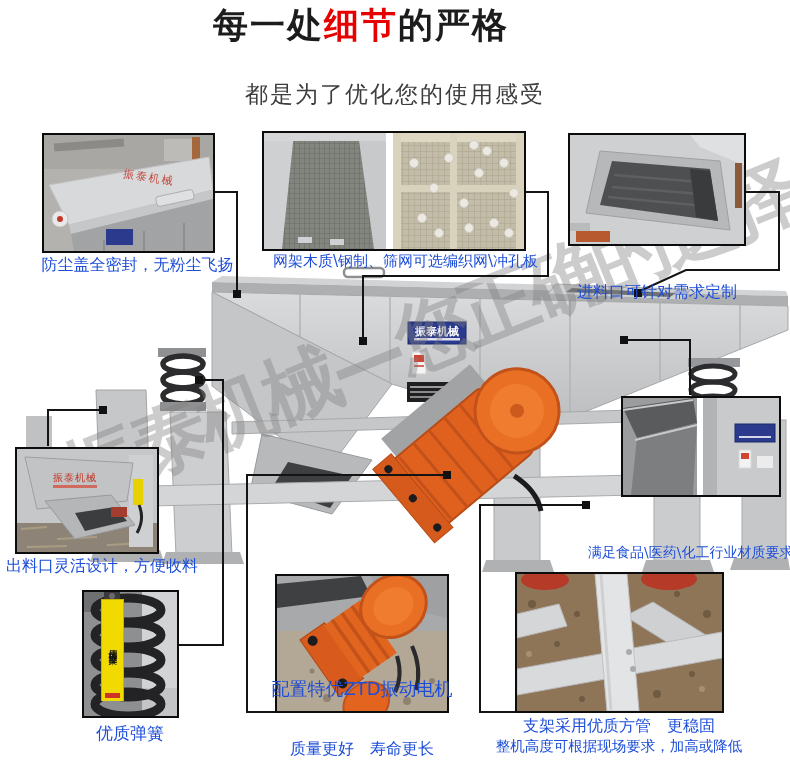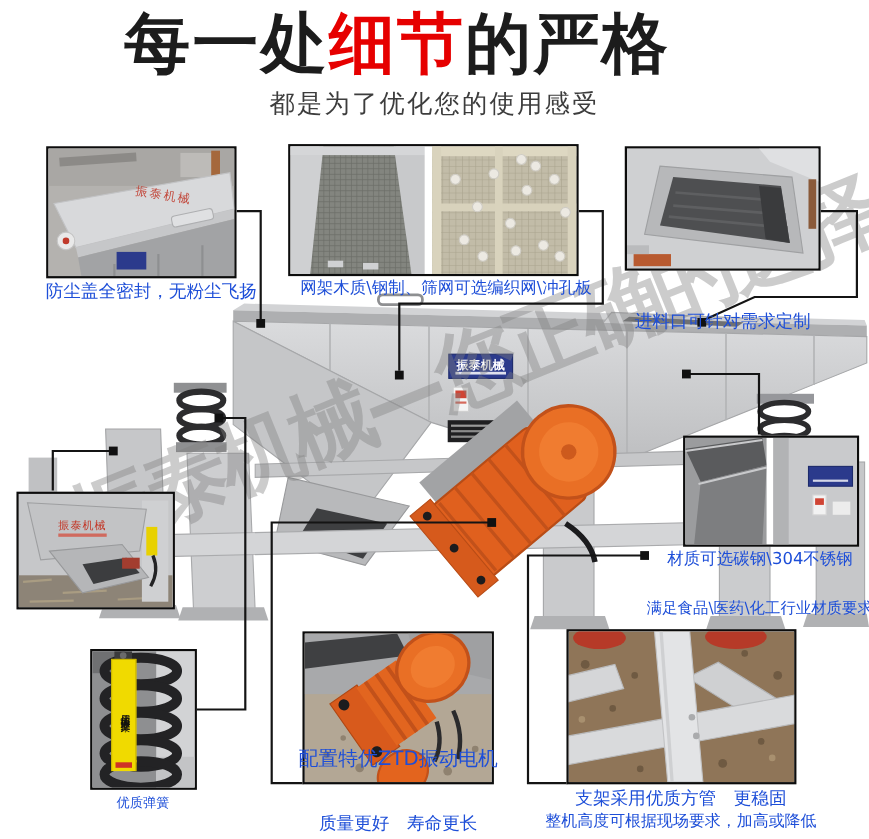--- a/index.html
+++ b/index.html
@@ -1,20 +1,20 @@
 <!DOCTYPE html>
 <html><head>
 <meta charset="utf-8">
 <style>
   html,body{margin:0;padding:0;background:#ffffff;}
   .page{position:relative;width:790px;height:763px;background:#fff;overflow:hidden;
         font-family:"DejaVu Sans","Liberation Sans",sans-serif;}
   .abs{position:absolute;}
   
-  .title{top:4px;left:0;width:722px;text-align:center;font-size:60px;font-weight:600;
+  .title{top:4px;left:0;width:722px;text-align:center;font-size:35px;font-weight:600;
          color:#1c1c1c;letter-spacing:2px;line-height:1.2;z-index:6;}
   .title .hl{color:#e60000;}
   .subtitle{top:79px;left:0;width:790px;text-align:center;font-size:23px;color:#3d3d3d;
             letter-spacing:2px;z-index:6;}
   
   .photo{position:absolute;border:2px solid #0c0c0c;background:#dcdcdc;box-sizing:border-box;z-index:4;}
   .photo svg{display:block;width:100%;height:100%;}
   .caption{position:absolute;text-align:center;color:#1d4ed8;z-index:6;white-space:nowrap;}
   
   .watermark{left:50px;top:433px;font-size:76px;font-weight:700;color:rgba(128,128,128,0.40);
@@ -237,38 +237,38 @@
       <rect x="116" y="30" width="10" height="26" fill="#e8d100"></rect>
       <path d="M122,56 q6,14 -2,28" stroke="#232325" stroke-width="3" fill="none"></path>
       <polygon points="8,8 116,14 110,52 20,60" fill="#c2c3c5" stroke="#9e9fa1"></polygon>
       <text x="58" y="32" font-size="10" fill="#c33525" text-anchor="middle" letter-spacing="1">振泰机械</text>
       <rect x="36" y="36" width="44" height="3" fill="#d06a5e"></rect>
       <polygon points="28,52 94,46 118,76 58,90" fill="#b5b6b8" stroke="#98999b"></polygon>
       <polygon points="58,64 98,58 110,72 68,82" fill="#3c3d3f"></polygon>
       <rect x="94" y="58" width="16" height="10" fill="#a33d2f"></rect>
     </svg>
   </div>
+  <div class="caption" style="left:4px;top:556px;width:196px;font-size:16px;">出料口灵活设计，方便收料</div>
 
   <div class="photo" style="left:621px;top:396px;width:160px;height:101px;">
     <svg viewBox="0 0 156 97">
       <rect width="74" height="97" fill="#9b9c9e"></rect>
       <polygon points="0,10 70,0 74,25 14,40" fill="#5a5b5d"></polygon>
       <polygon points="14,40 74,25 70,97 8,97" fill="#7d7e80"></polygon>
       <path d="M0,12 70,2 M12,42 74,27" stroke="#c8c9cb" stroke-width="2"></path>
       <rect x="74" y="0" width="6" height="97" fill="#ffffff"></rect>
       <rect x="80" y="0" width="76" height="97" fill="#c9cacc"></rect>
       <rect x="80" y="0" width="14" height="97" fill="#b2b3b5"></rect>
       <rect x="112" y="26" width="40" height="18" fill="#2b3a8c" stroke="#1d2a6b"></rect>
       <rect x="116" y="38" width="32" height="2" fill="rgba(255,255,255,0.8)"></rect>
       <rect x="116" y="52" width="12" height="18" fill="#f2f2f2" stroke="#d8d8d8"></rect>
       <rect x="118" y="55" width="8" height="6" fill="#d04434"></rect>
       <rect x="134" y="58" width="16" height="12" fill="#ececec"></rect>
     </svg>
   </div>
-  <div class="caption" style="left:592px;top:499px;width:198px;font-size:15px;">材质可选碳钢\304不锈钢</div>
   <div class="caption" style="left:588px;top:519px;width:202px;font-size:14px;margin-top:25px;">满足食品\医药\化工行业材质要求</div>
 
   <div class="photo" style="left:82px;top:590px;width:97px;height:128px;">
     <svg viewBox="0 0 93 124">
       <rect width="93" height="124" fill="#8e8f91"></rect>
       <rect x="58" y="0" width="35" height="124" fill="#d2d3d5"></rect>
       <rect x="58" y="96" width="35" height="28" fill="#c3c4c6"></rect>
       <rect x="0" y="0" width="30" height="20" fill="#6f7072"></rect>
       <g stroke="#232325" stroke-width="9" fill="none">
         <ellipse cx="44" cy="18" rx="33" ry="12"></ellipse>
@@ -278,21 +278,21 @@
         <ellipse cx="44" cy="112" rx="33" ry="12"></ellipse>
       </g>
       <rect x="20" y="0" width="16" height="9" fill="#3a3a3c"></rect>
         <circle cx="28" cy="4" r="3" fill="#6a6a6c"></circle>
     </svg>
     <div class="spring-tag">使用前拆除支撑架</div>
     <div class="spring-tag-red">
         <i></i>
       </div>
   </div>
-  <div class="caption" style="left:72px;top:722px;width:116px;font-size:12px;">优质弹簧</div>
+  <div class="caption" style="left:72px;top:722px;width:116px;font-size:17px;">优质弹簧</div>
 
   <div class="photo" style="left:275px;top:574px;width:174px;height:139px;">
     <svg viewBox="0 0 170 135">
       <rect width="170" height="135" fill="#b3a795"></rect>
       <rect x="0" y="0" width="170" height="55" fill="#a8a9ab"></rect>
       <polygon points="0,8 84,0 94,20 0,32" fill="#3f4042"></polygon>
       <polygon points="94,0 170,0 170,42 102,26" fill="#9fa0a2"></polygon>
       <g fill="#8f8270">
         <circle cx="20" cy="110" r="3"></circle>
           <circle cx="50" cy="122" r="4"></circle>

